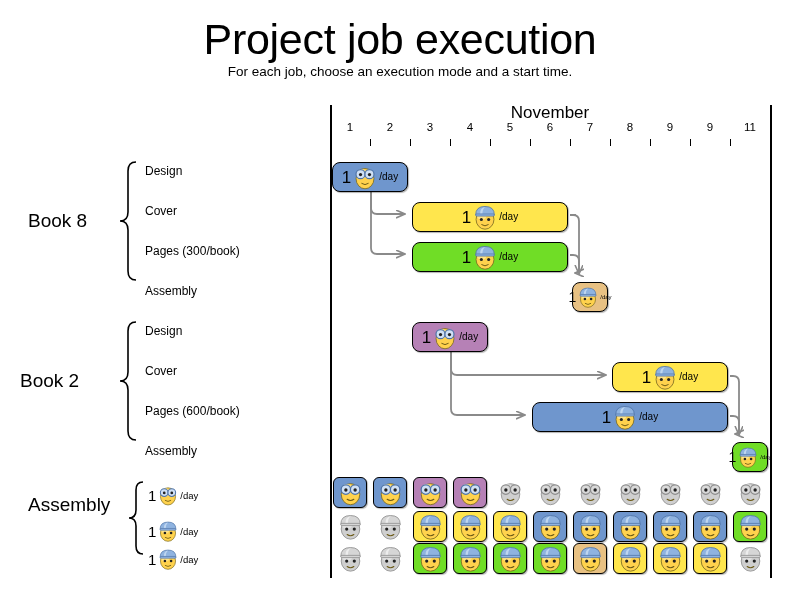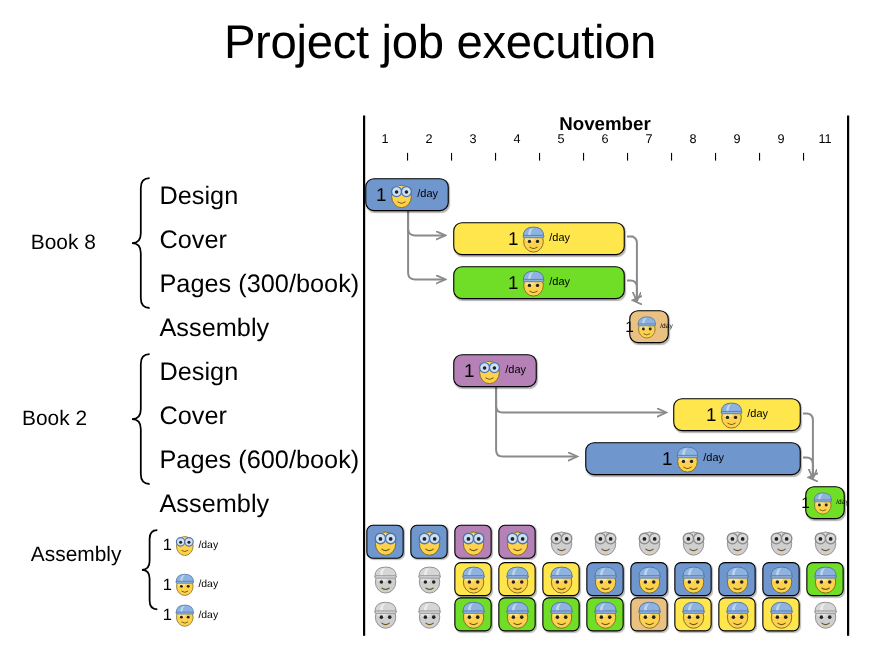--- a/index.html
+++ b/index.html
@@ -18,30 +18,30 @@
     text-align:center;font-size:43px;color:#000;font-weight:normal;
     letter-spacing:-0.3px;line-height:1.1;
   }
   .subtitle{
     position:absolute;left:0;top:64px;width:800px;
     text-align:center;font-size:13.5px;color:#000;
   }
 
   
   .axis-month{
-    position:absolute;font-size:17px;color:#000;text-align:center;font-weight:bold;
+    position:absolute;font-size:17px;color:#000;text-align:center;
   }
   .axis-daynum{
     position:absolute;font-size:11.5px;color:#000;text-align:center;width:40px;
   }
   .axis-line{position:absolute;background:#000;}
 
   
   .row-label{
-    position:absolute;font-size:23px;color:#000;white-space:nowrap;
+    position:absolute;font-size:12px;color:#000;white-space:nowrap;
   }
   .group-label{
     position:absolute;font-size:19px;color:#000;white-space:nowrap;
   }
   .res-label{
     position:absolute;font-size:13px;color:#000;white-space:nowrap;
     display:flex;align-items:center;gap:1px;
   }
   .res-label .num{font-size:15px;}
   .res-label .per{font-size:9.5px;}
@@ -77,20 +77,21 @@
 
   svg{display:block;overflow:visible;}
   .arrows{position:absolute;left:0;top:0;width:800px;height:600px;pointer-events:none;}
 </style>
 </head>
 <body>
 
 <div id="root">
 
   <div class="title">Project job execution</div>
+  <div class="subtitle">For each job, choose an execution mode and a start time.</div>
 
   <div id="axis-layer">
       <div class="axis-line" style="left:330px;top:105px;width:1.5px;height:473px;"></div>
       <div class="axis-line" style="left:770px;top:105px;width:1.5px;height:473px;"></div>
       <div class="axis-month" style="left:330px;top:103px;width:440px;">November</div>
       <div class="axis-daynum" style="left:330px;top:121px;">1</div>
       <div class="axis-line" style="left:370px;top:139px;width:1px;height:7px;"></div>
       <div class="axis-daynum" style="left:370px;top:121px;">2</div>
       <div class="axis-line" style="left:410px;top:139px;width:1px;height:7px;"></div>
       <div class="axis-daynum" style="left:410px;top:121px;">3</div>

